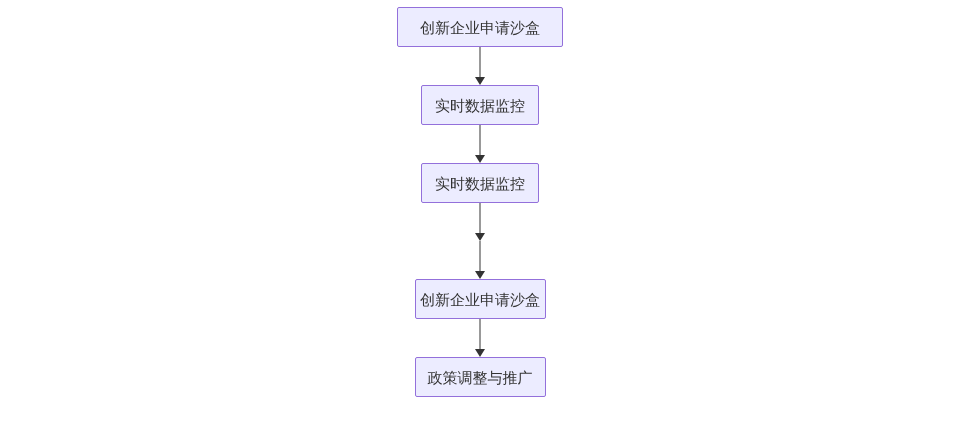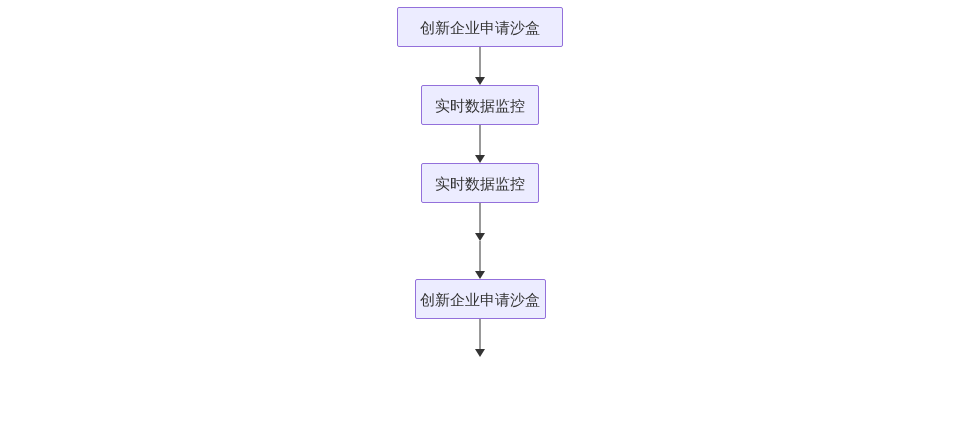--- a/index.html
+++ b/index.html
@@ -103,15 +103,18 @@
 
     <div class="node w7">
       <span>创新企业申请沙盒</span>
     </div>
 
     <div class="edge">
       <div class="edge-line"></div>
       <div class="edge-head"></div>
     </div>
 
+    <div class="node w7">
+      <span>政策调整与推广</span>
+    </div>
 
   </div>
 </div>
 
 </body></html>

